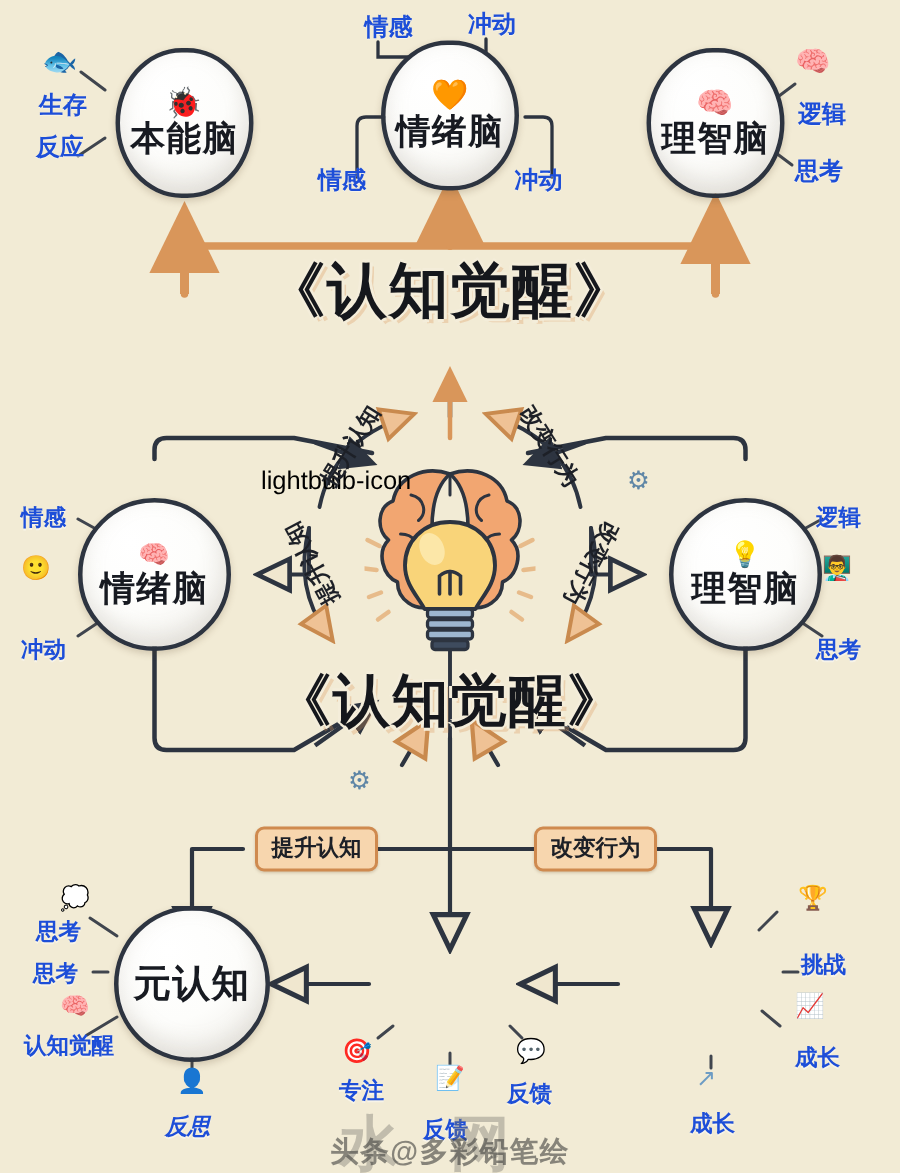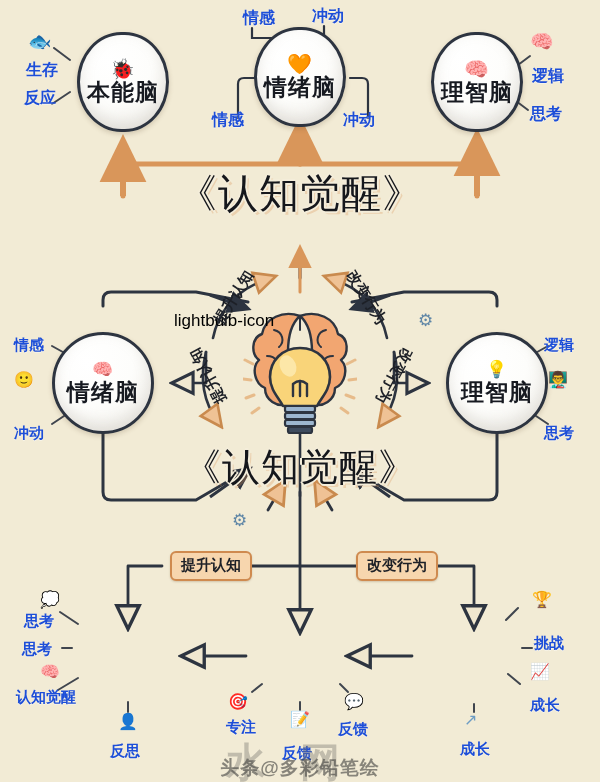--- a/index.html
+++ b/index.html
@@ -48,21 +48,21 @@
   .sat{
     position:absolute;font-size:16px;font-weight:bold;color:#1d4ed8;white-space:nowrap;z-index:5;
     text-shadow:0 1px 0 rgba(255,255,255,.45);
   }
   .sat.sm{font-size:15px;}
   .sat-icon{position:absolute;font-size:19px;z-index:5;line-height:1;}
   .sat-icon.sm{font-size:16px;}
 
   
   .bigtitle{
-    position:absolute;font-weight:normal;color:#15171c;white-space:nowrap;z-index:6;
+    position:absolute;font-weight:bold;color:#15171c;white-space:nowrap;z-index:6;
     letter-spacing:1px;
     text-shadow:
       2px 0 0 #f4edda, -2px 0 0 #f4edda, 0 2px 0 #f4edda, 0 -2px 0 #f4edda,
       3px 3px 0 rgba(217,150,90,.30);
   }
   #title-top{font-size:40px;left:50%;transform:translateX(-50%);top:166px;}
   #title-mid{font-size:38px;left:50%;transform:translateX(-50%);top:442px;}
 
   
   .pill{
@@ -326,30 +326,33 @@
       <rect x="42" y="120" width="30" height="6" rx="2" fill="#9db6cf" stroke="#2d3440" stroke-width="2.2"></rect>
       <rect x="45" y="127" width="24" height="6" rx="2" fill="#3e4b5e" stroke="#2d3440" stroke-width="2.2"></rect>
     </g>
   </svg>
 
   <div class="bigtitle" id="title-mid">《认知觉醒》</div>
 
   <div class="pill" style="left:170px;top:551px;">提升认知</div>
   <div class="pill" style="left:356px;top:551px;">改变行为</div>
 
+  <div class="node bot" style="left:76px;top:604px;">
+    <span class="node-label">元认知</span>
+  </div>
 
 
 
   <span class="sat-icon sm" style="left:40px;top:592px;">💭</span>
   <span class="sat sm" style="left:24px;top:612px;">思考</span>
   <span class="sat sm" style="left:22px;top:640px;">思考</span>
   <span class="sat-icon sm" style="left:40px;top:664px;">🧠</span>
   <span class="sat sm" style="left:16px;top:688px;">认知觉醒</span>
   <span class="sat-icon sm" style="left:118px;top:714px;">👤</span>
-  <span class="sat sm" style="left:110px;top:742px;">反思</span>
+  <span class="sat sm" style="left:110px;top:742px;font-style:italic;">反思</span>
 
   <span class="sat-icon sm" style="left:228px;top:694px;">🎯</span>
   <span class="sat sm" style="left:226px;top:718px;">专注</span>
   <span class="sat-icon sm" style="left:290px;top:712px;">📝</span>
   <span class="sat sm" style="left:282px;top:744px;">反馈</span>
   <span class="sat-icon sm" style="left:344px;top:694px;">💬</span>
   <span class="sat sm" style="left:338px;top:720px;">反馈</span>
 
   <span class="sat-icon sm" style="left:532px;top:592px;">🏆</span>
   <span class="sat sm" style="left:534px;top:634px;font-family:Liberation Serif, serif;">挑战</span>

